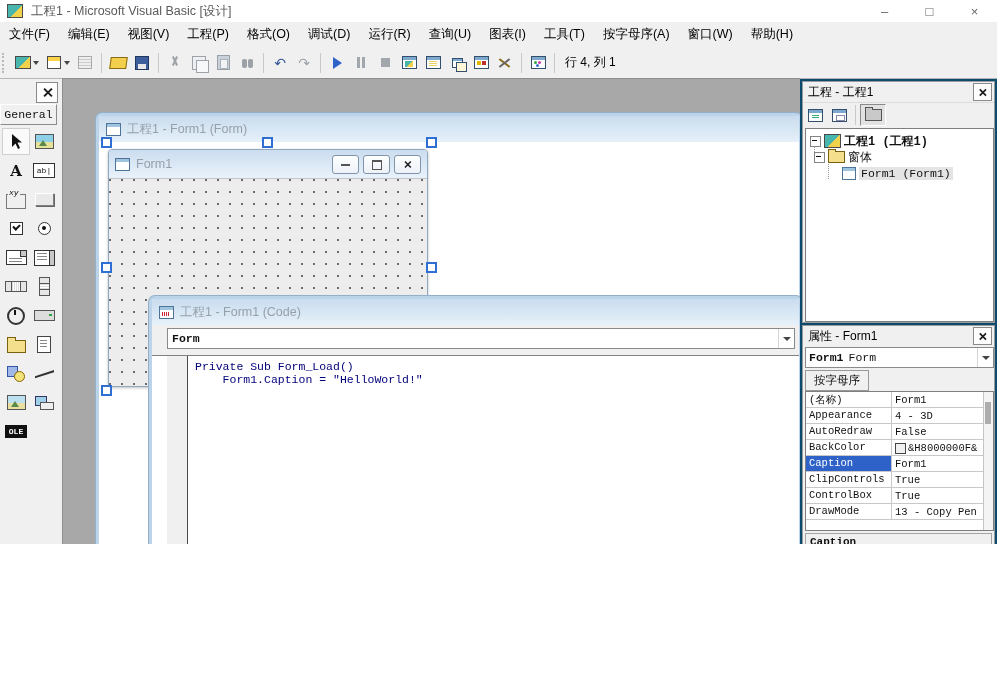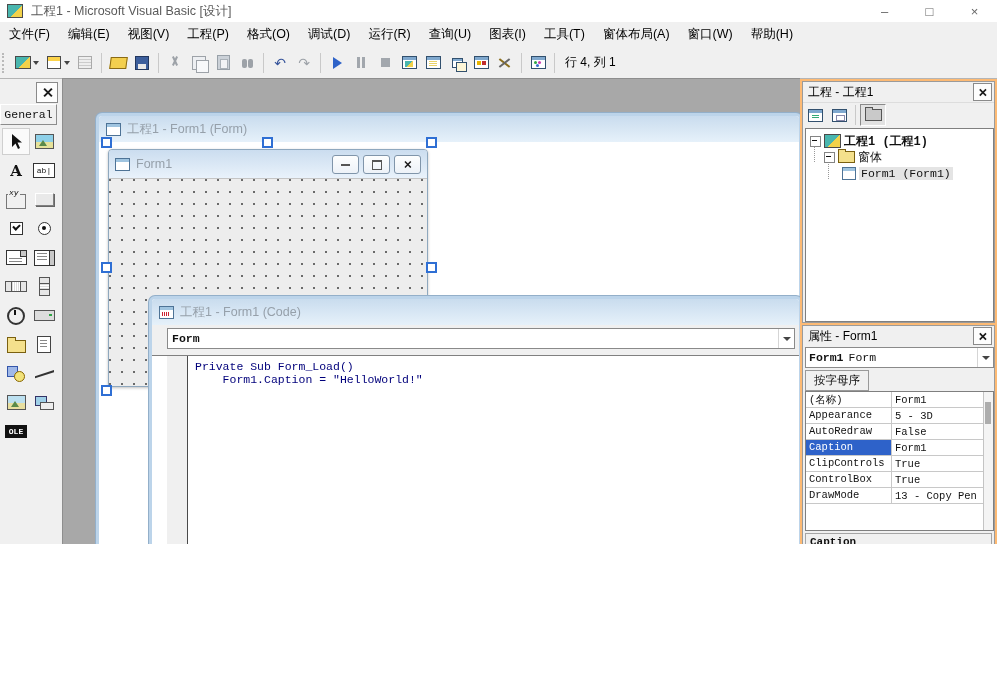--- a/index.html
+++ b/index.html
@@ -150,21 +150,21 @@
   #code-combo{position:absolute;left:15px;right:4px;top:3px;height:19px;background:#FFF;
      border:1px solid #8A8A8A;display:flex;align-items:center;}
   #code-combo .combo-text{font-family:"Liberation Mono","DejaVu Sans Mono",monospace;font-weight:bold;font-size:11.5px;margin-left:4px;flex:1;}
   .combo-arrow{width:15px;height:100%;border-left:1px solid #D5D5D5;display:flex;align-items:center;justify-content:center;flex:none;}
   .tri-down{width:0;height:0;border-left:4px solid transparent;border-right:4px solid transparent;border-top:4px solid #444;}
   #code-area{position:absolute;left:0;right:0;top:30px;bottom:0;background:#FFF;border-top:1px solid #808080;}
   #code-margin{position:absolute;left:15px;top:0;bottom:0;width:20px;background:#F0F0F0;border-right:1px solid #4A4A4A;}
   #code-text{position:absolute;left:43px;top:4px;font-family:"Liberation Mono","DejaVu Sans Mono",monospace;font-size:11.5px;line-height:13px;color:#00007B;white-space:pre;}
 
   
-  #rightpanel{left:800px;top:78px;width:197px;height:606px;background:#fdba74;border-top:1px solid #B5B5B5;}
+  #rightpanel{left:800px;top:78px;width:197px;height:606px;background:#0c4a6e;border-top:1px solid #B5B5B5;}
   .dock{position:absolute;left:2px;width:193px;background:#F0F0F0;border:1px solid #9B9B9B;box-sizing:border-box;}
   .dock-titlebar{height:20px;display:flex;align-items:center;background:#F0F0F0;}
   .dock-title{margin-left:5px;font-size:12px;color:#000;flex:1;}
   .dock-close{width:17px;height:16px;margin-right:2px;background:#FDFDFD;border:1px solid #8A8A8A;display:flex;align-items:center;justify-content:center;}
   .dock-close .xicon{transform:scale(.8);}
 
   #project-window{top:2px;height:242px;}
   #proj-toolbar{height:24px;display:flex;align-items:center;border-top:1px solid #DDD;}
   .pbtn{width:24px;height:20px;display:flex;align-items:center;justify-content:center;position:relative;}
   .pbtn.pressed{border:1px solid #8A8A8A;border-right-color:#FFF;border-bottom-color:#FFF;background:#E2E2E2;}
@@ -234,21 +234,21 @@
     <span class="menu-item">文件(F)</span>
     <span class="menu-item">编辑(E)</span>
     <span class="menu-item">视图(V)</span>
     <span class="menu-item">工程(P)</span>
     <span class="menu-item">格式(O)</span>
     <span class="menu-item">调试(D)</span>
     <span class="menu-item">运行(R)</span>
     <span class="menu-item">查询(U)</span>
     <span class="menu-item">图表(I)</span>
     <span class="menu-item">工具(T)</span>
-    <span class="menu-item">窗体布局(A)</span>
+    <span class="menu-item">按字母序(A)</span>
     <span class="menu-item">窗口(W)</span>
     <span class="menu-item">帮助(H)</span>
   </div>
 
   <div id="toolbar" class="abs">
     <span class="grip"></span>
     <span class="tbtn">
         <i class="ic i-addproj"></i>
       </span>
     <span class="caret"></span>
@@ -474,21 +474,21 @@
           </span>
       </div>
       <div id="proj-tree">
         <span class="tline" style="left:8px;top:16px;height:17px;"></span>
         <span class="tline" style="left:22px;top:33px;height:17px;"></span>
         <div class="tree-row" style="padding-left:4px;margin-top:4px;">
           <span class="expander"></span>
           <span class="ico-vbproj"></span>
           <span class="tree-root-label">工程1 (工程1)</span>
         </div>
-        <div class="tree-row" style="padding-left:18px;">
+        <div class="tree-row" style="padding-left:8px;">
           <span class="expander"></span>
           <span class="ico-folder"></span>
           <span class="tree-label">窗体</span>
         </div>
         <div class="tree-row" style="padding-left:36px;">
           <span class="ico-form"></span>
           <span class="tree-mono">Form1 (Form1)</span>
         </div>
       </div>
     </div>
@@ -511,25 +511,32 @@
         <span class="ptab active">按字母序</span>
         <span class="ptab inactive">按分类序</span>
       </div>
       <div id="prop-grid">
         <div class="prow">
             <span class="pname">(名称)</span>
             <span class="pval">Form1</span>
           </div>
         <div class="prow">
             <span class="pname">Appearance</span>
-            <span class="pval">5 - 3D</span>
+            <span class="pval">4 - 3D</span>
           </div>
         <div class="prow">
             <span class="pname">AutoRedraw</span>
             <span class="pval">False</span>
+          </div>
+        <div class="prow">
+            <span class="pname">BackColor</span>
+            <span class="pval">
+              <i class="swatch"></i>
+              <span>&amp;H8000000F&amp;</span>
+            </span>
           </div>
         <div class="prow">
             <span class="pname sel">Caption</span>
             <span class="pval">Form1</span>
           </div>
         <div class="prow">
             <span class="pname">ClipControls</span>
             <span class="pval">True</span>
           </div>
         <div class="prow">

